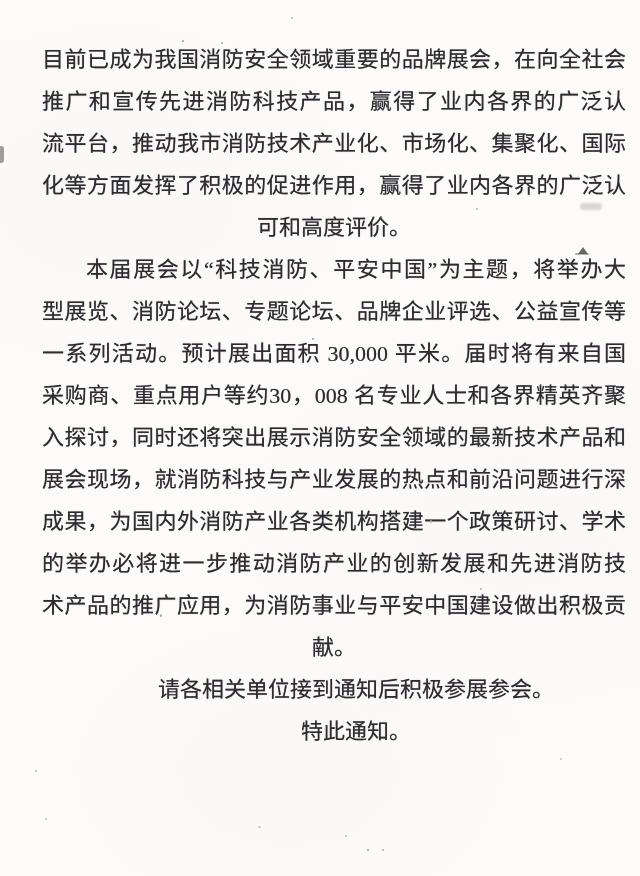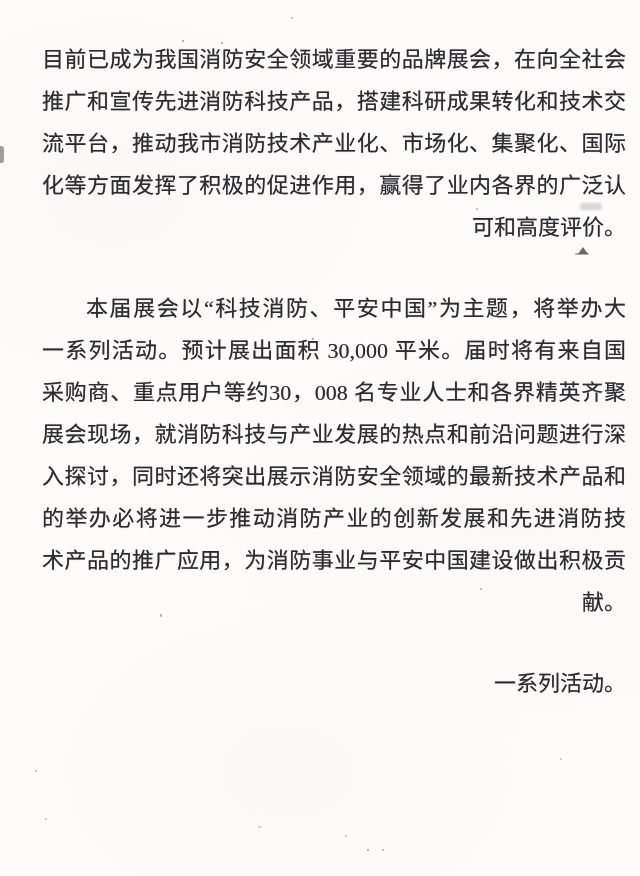--- a/index.html
+++ b/index.html
@@ -29,31 +29,30 @@
   .line {
     margin: 0;
     padding: 0;
     width: 584px;
     height: 42px;
     line-height: 42px;
     font-size: 22px;
     color: #2b2b30;
     text-shadow: 0 0 0.7px rgba(38,38,43,0.55);
     white-space: nowrap;
-    text-align: right;
+    text-align: center;
   }
   .line.fill {
     white-space: normal;
     text-align: justify;
     text-align-last: justify;
     text-justify: inter-character;
   }
   .line.indent {
     text-indent: 44px;
-    margin-top: 39px;
   }
   
   .speck {
     position: absolute;
     border-radius: 50%;
     pointer-events: none;
   }
   .edge-mark {
     position: absolute;
     left: 0;
@@ -104,36 +103,39 @@
   }
 </style>
 </head>
 <body>
 
 <div class="page">
 
   <div class="text-block">
 
     <p class="line fill">目前已成为我国消防安全领域重要的品牌展会，在向全社会</p>
-    <p class="line fill">推广和宣传先进消防科技产品，搭建科研成果转化和技术交</p>
+    <p class="line fill">推广和宣传先进消防科技产品，赢得了业内各界的广泛认</p>
     <p class="line fill">流平台，推动我市消防技术产业化、市场化、集聚化、国际</p>
     <p class="line fill">化等方面发挥了积极的促进作用，赢得了业内各界的广泛认</p>
     <p class="line">可和高度评价。</p>
 
     <p class="line fill indent">本届展会以“科技消防、平安中国”为主题，将举办大</p>
+    <p class="line fill">型展览、消防论坛、专题论坛、品牌企业评选、公益宣传等</p>
     <p class="line fill">一系列活动。预计展出面积 30,000 平米。届时将有来自国</p>
     <p class="line fill">采购商、重点用户等约30，008 名专业人士和各界精英齐聚</p>
+    <p class="line fill">入探讨，同时还将突出展示消防安全领域的最新技术产品和</p>
     <p class="line fill">展会现场，就消防科技与产业发展的热点和前沿问题进行深</p>
-    <p class="line fill">入探讨，同时还将突出展示消防安全领域的最新技术产品和</p>
+    <p class="line fill">成果，为国内外消防产业各类机构搭建一个政策研讨、学术</p>
     <p class="line fill">的举办必将进一步推动消防产业的创新发展和先进消防技</p>
     <p class="line fill">术产品的推广应用，为消防事业与平安中国建设做出积极贡</p>
     <p class="line">献。</p>
 
+    <p class="line indent">请各相关单位接到通知后积极参展参会。</p>
 
-    <p class="line indent">一系列活动。</p>
+    <p class="line indent">特此通知。</p>
   </div>
 
   <div class="edge-mark"></div>
   <div class="pen-mark"></div>
   <div class="smudge"></div>
 
   <div class="speck" style="left:182px; top:40px; width:2px; height:2px; background:#9a9a9a;"></div>
   <div class="speck" style="left:221px; top:42px; width:2px; height:2px; background:#a8a8a8;"></div>
   <div class="speck" style="left:291px; top:17px; width:2px; height:2px; background:#b5b5b5;"></div>
   <div class="speck" style="left:476px; top:208px; width:2px; height:2px; background:#b0b0b0;"></div>

